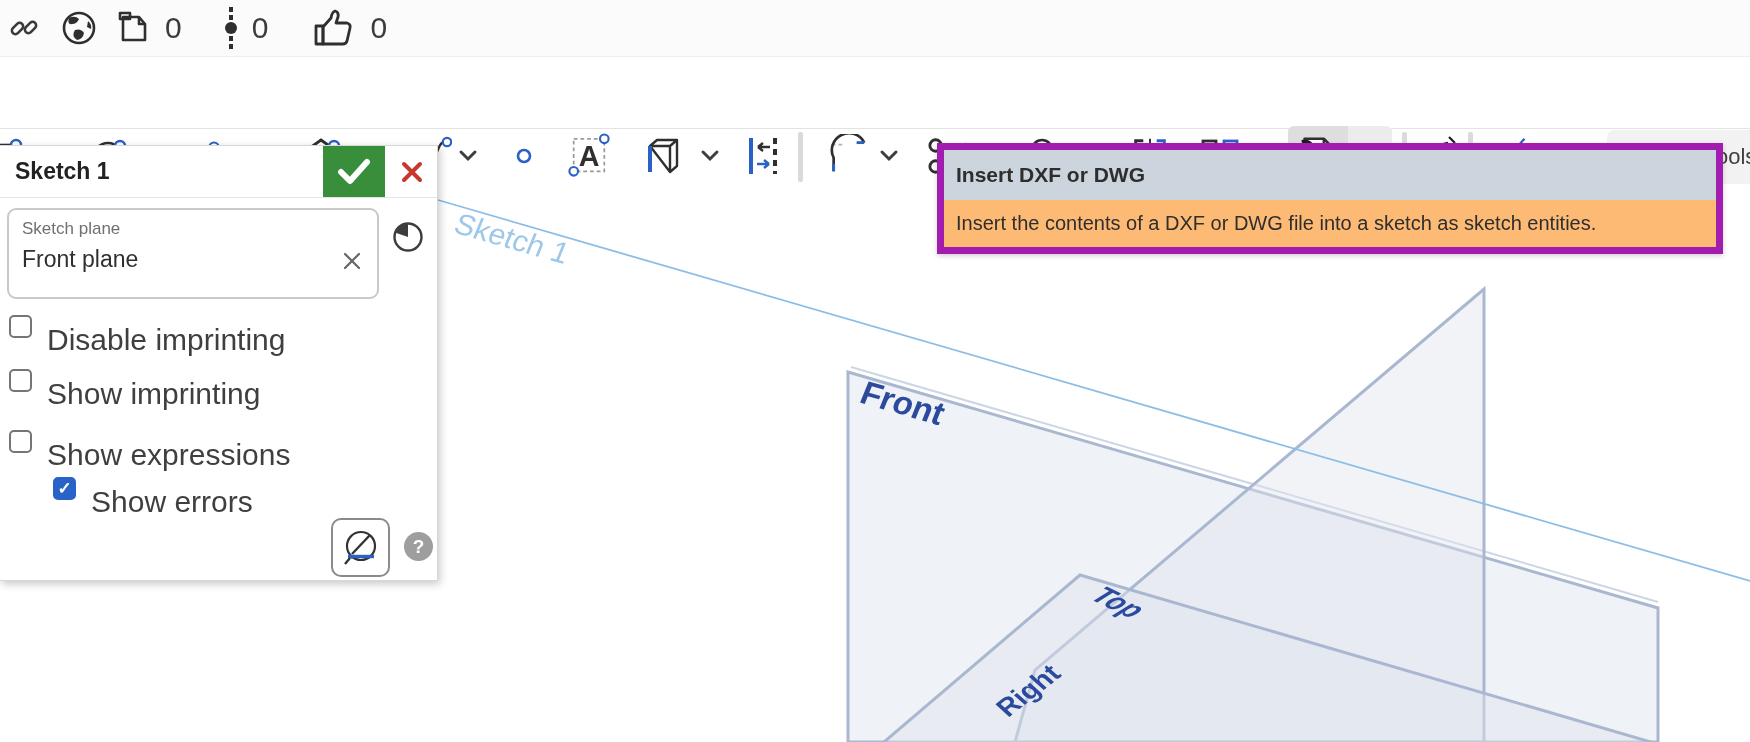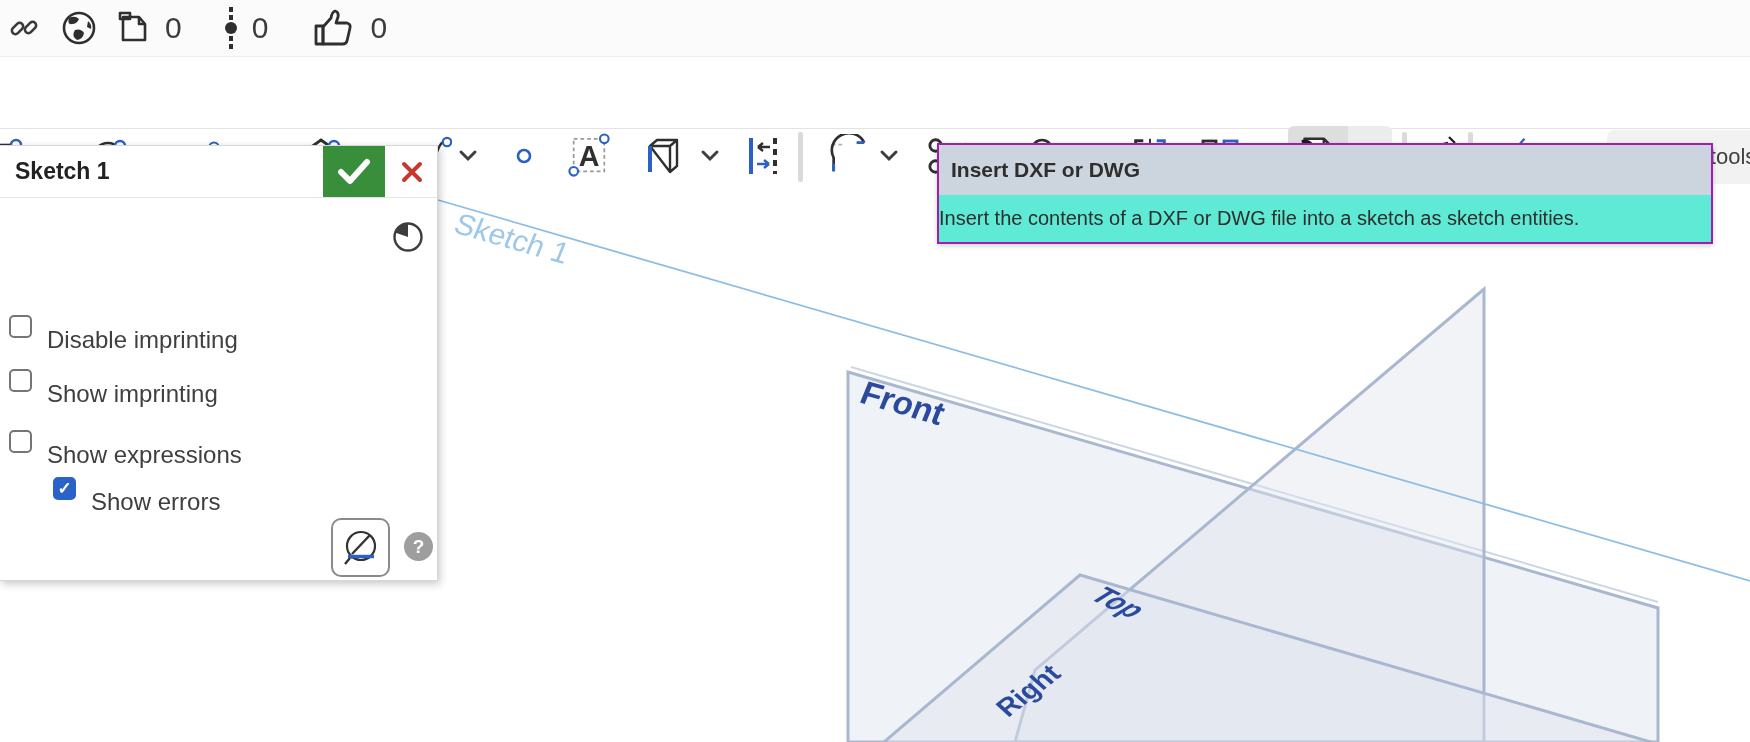--- a/index.html
+++ b/index.html
@@ -17,46 +17,46 @@
   .chev{position:absolute;top:90px;}
   .sep{position:absolute;top:74px;width:5px;height:50px;background:#dadada;border-radius:2px;}
   .dxfbg{position:absolute;left:1288px;top:68px;width:104px;height:58px;background:#ececec;border-radius:6px;}
   .dxfbg-left{position:absolute;left:1288px;top:68px;width:60px;height:58px;background:#dedede;border-radius:6px 0 0 6px;}
   .searchbox{position:absolute;left:1607px;top:72px;width:180px;height:54px;background:#f2f2f2;
              border-radius:8px;display:flex;align-items:center;padding-left:27px;box-sizing:border-box;
              font-size:22px;color:#3f3f3f;overflow:hidden;white-space:nowrap;}
   
   .viewport{position:absolute;left:0;top:128px;width:1750px;height:614px;}
   
-  .tooltip{position:absolute;left:937px;top:143px;width:772px;background:#5eead4;border:2px solid #a21caf;
+  .tooltip{position:absolute;left:937px;top:143px;width:772px;background:#fdba74;border:7px solid #a21caf;
            box-shadow:0 2px 5px rgba(0,0,0,.18);z-index:30;}
   .tooltip .tt-head{background:#ccd5dd;height:50px;display:flex;align-items:center;padding-left:12px;
            font-size:21px;font-weight:bold;color:#2e2e2e;}
-  .tooltip .tt-body{height:47px;display:flex;align-items:center;
+  .tooltip .tt-body{height:47px;display:flex;align-items:center;padding-left:12px;
            font-size:20px;color:#2e2e2e;white-space:nowrap;}
   
   .dialog{position:absolute;left:0;top:145px;width:438px;height:436px;background:#fff;z-index:20;
           border:1px solid #d7d7d7;border-left:none;box-sizing:border-box;box-shadow:2px 3px 8px rgba(0,0,0,.22);}
   .dlg-titlebar{position:absolute;left:0;top:0;width:100%;height:51px;border-bottom:1px solid #e4e4e4;}
   .dlg-title{position:absolute;left:15px;top:12px;font-size:23px;font-weight:bold;color:#222;}
   .btn-ok{position:absolute;left:323px;top:0;width:62px;height:51px;background:#398e3c;border:none;
           display:flex;align-items:center;justify-content:center;cursor:pointer;}
   .btn-cancel{position:absolute;left:386px;top:0;width:51px;height:51px;background:#fff;border:none;
           display:flex;align-items:center;justify-content:center;cursor:pointer;}
   .plane-box{position:absolute;left:7px;top:62px;width:372px;height:91px;border:2px solid #c9c9c9;border-radius:9px;box-sizing:border-box;}
   .plane-label{position:absolute;left:13px;top:9px;font-size:17px;color:#707070;}
   .plane-value{position:absolute;left:13px;top:36px;font-size:23px;color:#2f2f2f;}
   .plane-clear{position:absolute;right:14px;top:40px;width:22px;height:22px;cursor:pointer;}
   .clock-btn{position:absolute;left:391px;top:74px;width:34px;height:34px;}
   .cbrow{position:absolute;left:9px;width:420px;height:26px;display:flex;align-items:center;}
   .cbbox{width:23px;height:23px;border:2px solid #757575;border-radius:5px;box-sizing:border-box;background:#fff;
          display:flex;align-items:center;justify-content:center;flex:0 0 auto;}
   .cbbox.checked{background:#2a63c8;border-color:#2a63c8;}
   .cbbox.checked::after{content:"✓";color:#fff;font-size:17px;font-weight:bold;line-height:1;}
-  .cblabel{margin-left:15px;font-size:24px;color:#3f3f3f;margin-top:28px;}
+  .cblabel{margin-left:15px;font-size:30px;color:#3f3f3f;margin-top:28px;}
   .sketchtool-btn{position:absolute;left:331px;top:372px;width:59px;height:59px;border:2px solid #8a8a8a;
          border-radius:10px;background:#fff;box-sizing:border-box;display:flex;align-items:center;justify-content:center;}
   .help-btn{position:absolute;left:404px;top:386px;width:29px;height:29px;border-radius:50%;background:#9e9e9e;
          display:flex;align-items:center;justify-content:center;color:#fff;font-size:19px;font-weight:bold;}
 </style>
 </head>
 <body>
 
 <div id="app">
 
@@ -350,20 +350,27 @@
           <polyline points="4,14 13,23 30,4" fill="none" stroke="#fff" stroke-width="6" stroke-linecap="round" stroke-linejoin="round"></polyline>
         </svg>
       </button>
       <button class="btn-cancel">
         <svg width="24" height="24" viewBox="0 0 24 24">
           <path d="M4,4 L20,20 M20,4 L4,20" stroke="#c8372d" stroke-width="4" stroke-linecap="round"></path>
         </svg>
       </button>
     </div>
 
+    <div class="plane-box">
+      <span class="plane-label">Sketch plane</span>
+      <span class="plane-value">Front plane</span>
+      <svg class="plane-clear" viewBox="0 0 22 22">
+        <path d="M4,4 L18,18 M18,4 L4,18" stroke="#666" stroke-width="2.2" stroke-linecap="round"></path>
+      </svg>
+    </div>
 
     <svg class="clock-btn" viewBox="0 0 34 34">
       <circle cx="17" cy="17" r="13.5" fill="none" stroke="#3d3d3d" stroke-width="2.4"></circle>
       <path d="M17,17 L17,4 A13,13 0 0 0 4.7,12.8 Z" fill="#3d3d3d"></path>
     </svg>
 
     <div class="cbrow" style="top:167px;">
       <span class="cbbox"></span>
       <span class="cblabel">Disable imprinting</span>
     </div>

